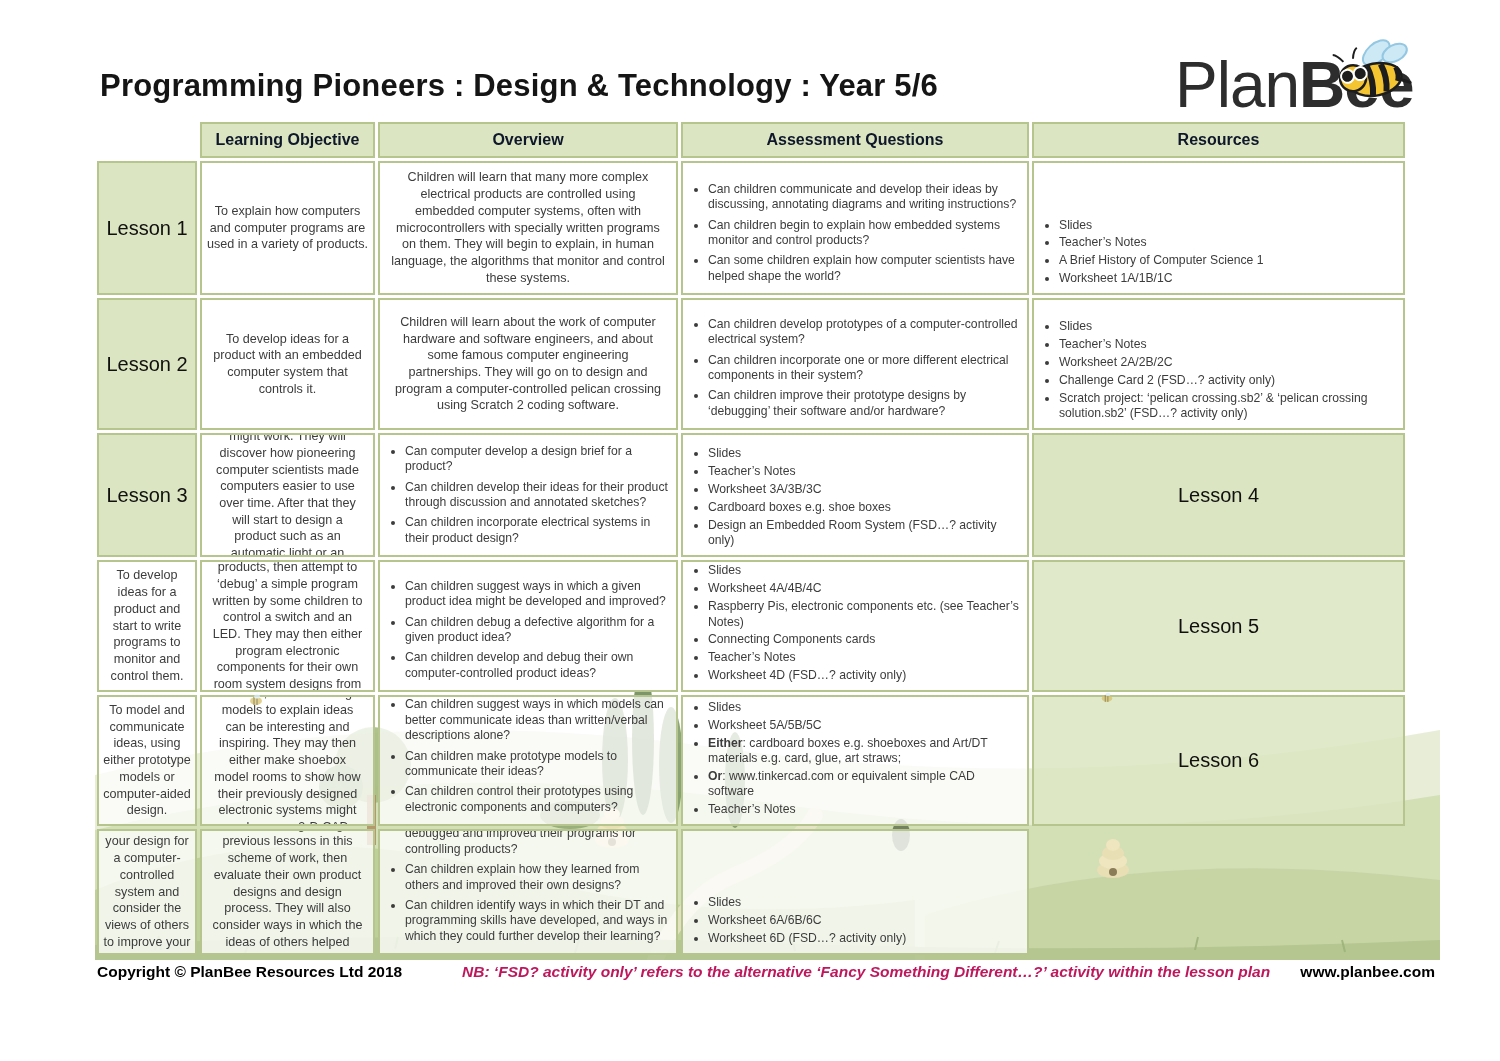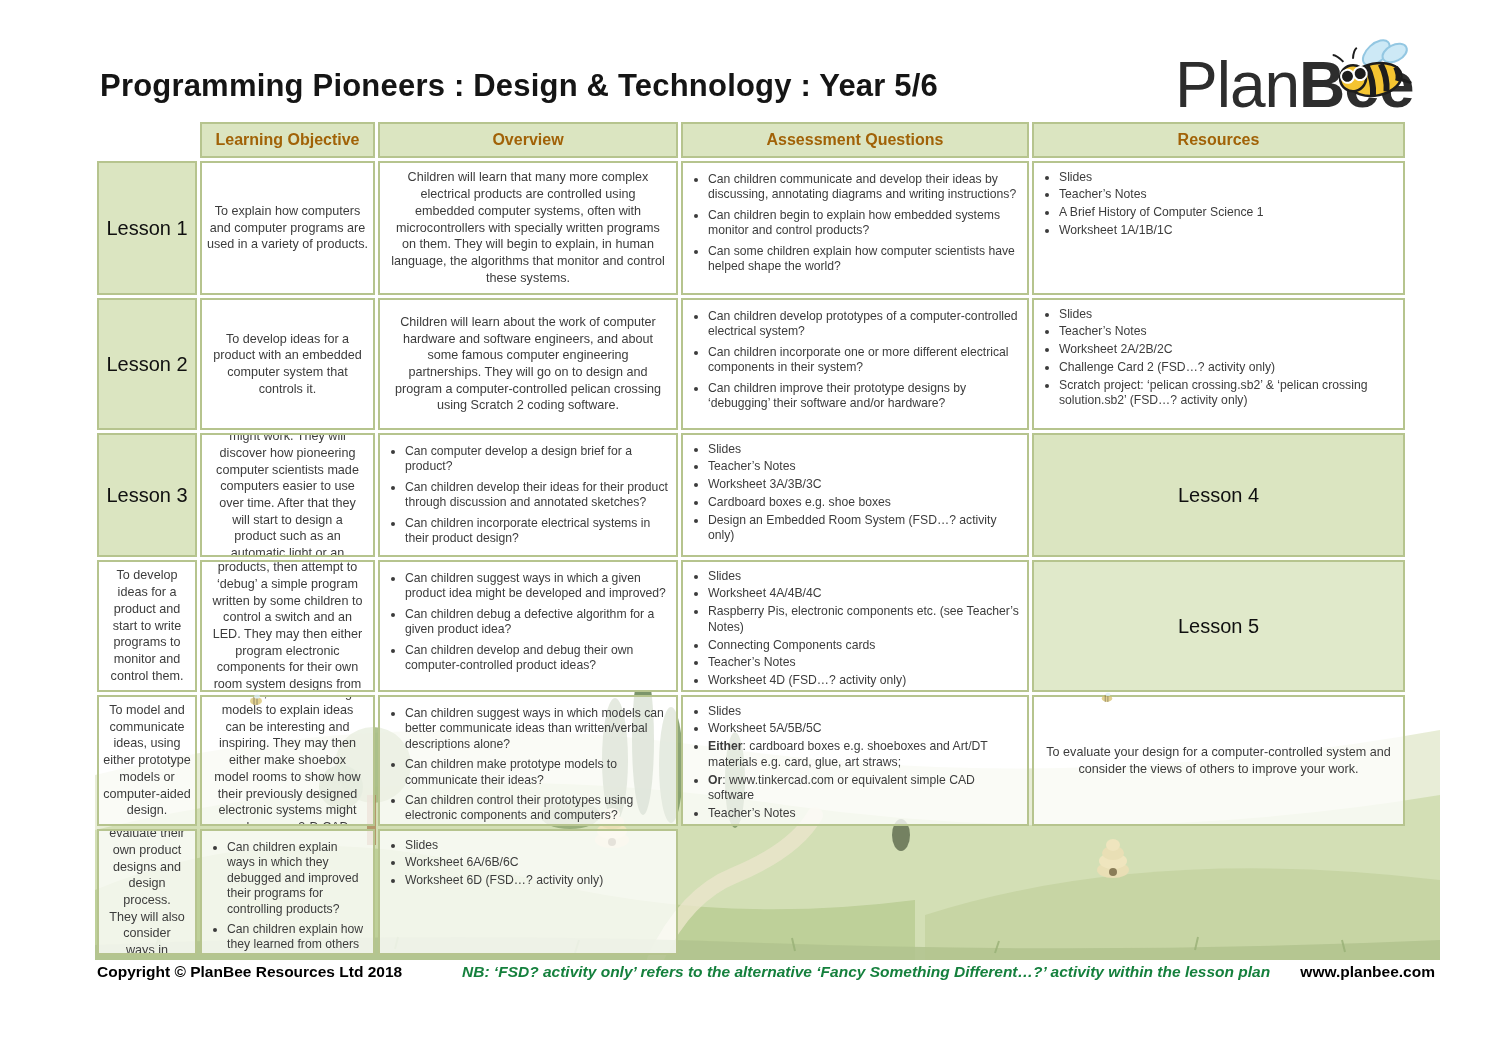--- a/index.html
+++ b/index.html
@@ -23,45 +23,45 @@
   
   .grid{
     position:absolute;left:97px;top:122px;z-index:2;display:grid;
     grid-template-columns:100px 175px 300px 348px 373px;
     grid-template-rows:36px 134px 132px 124px 132px 131px 126px;
     gap:3px;
   }
   .hcell,.lesson-cell,.cell{box-sizing:border-box;border:2px solid #b6c48e;overflow:hidden;}
   .hcell{
     background:#dbe5c1;display:flex;align-items:center;justify-content:center;
-    font-weight:bold;font-size:16px;color:#a16207;
+    font-weight:bold;font-size:16px;color:#0f172a;
   }
   .hspacer{background:transparent;}
   .lesson-cell{
     background:#dbe5c1;display:flex;align-items:center;justify-content:center;
     font-weight:normal;font-size:20px;color:#101010;
   }
   .cell{background:#ffffff;color:#3c3c3c;}
   .center-cell{
     display:flex;align-items:center;justify-content:center;text-align:center;
     font-size:12.6px;line-height:1.33;padding:6px 4px;
   }
   .overview-cell{padding:6px 10px;}
-  .list-cell{display:flex;align-items:flex-start;padding:4px 8px;}
+  .list-cell{display:flex;align-items:flex-end;padding:4px 8px;}
   .list-cell ul{margin:0;padding-left:17px;width:100%;}
   .q-list{font-size:12.2px;line-height:1.26;}
   .q-list li{margin:5px 0;}
   .r-list{font-size:12.2px;line-height:1.26;}
   .r-list li{margin:2.5px 0;}
   
   .see-bg{background:rgba(255,255,255,0.78);}
   .see-bg-green{background:rgba(219,229,193,0.85);}
   
   .foot-copy{position:absolute;left:97px;top:963px;font-size:15.5px;font-weight:bold;color:#000;}
-  .foot-note{position:absolute;left:462px;top:963px;font-size:15.5px;font-weight:bold;font-style:italic;color:#15803d;white-space:nowrap;}
+  .foot-note{position:absolute;left:462px;top:963px;font-size:15.5px;font-weight:bold;font-style:italic;color:#be185d;white-space:nowrap;}
   .foot-web{position:absolute;right:65px;top:963px;font-size:15.5px;font-weight:bold;color:#000;}
   .deco-bee{position:absolute;z-index:3;opacity:.75;}
 </style>
 </head>
 <body>
 
 <svg class="landscape" viewBox="0 0 1345 315" preserveAspectRatio="none" opacity="0.9">
   <path d="M0,130 Q300,55 640,105 Q980,150 1345,85 L1345,315 L0,315 Z" fill="#e6ecd3"></path>
   <path d="M0,185 Q330,105 690,160 Q1010,205 1345,150 L1345,315 L0,315 Z" fill="#cfdcae"></path>
   <path d="M0,245 Q190,165 420,230 Q610,282 820,255 L820,315 L0,315 Z" fill="#b7cb8e"></path>
@@ -241,20 +241,21 @@
   <div class="cell list-cell see-bg">
       <ul class="r-list">
         <li>Slides</li>
         <li>Worksheet 5A/5B/5C</li>
         <li><b>Either</b>: cardboard boxes e.g. shoeboxes and Art/DT materials e.g. card, glue, art straws;</li>
         <li><b>Or</b>: www.tinkercad.com or equivalent simple CAD software</li>
         <li>Teacher’s Notes</li>
       </ul>
     </div>
 
+  <div class="lesson-cell see-bg-green">Lesson 6</div>
   <div class="cell center-cell see-bg">
       <span>To evaluate your design for a computer-controlled system and consider the views of others to improve your work.</span>
     </div>
   <div class="cell center-cell overview-cell see-bg">
       <span>Children will reflect on their learning during previous lessons in this scheme of work, then evaluate their own product designs and design process. They will also consider ways in which the ideas of others helped them, and how they were able to help others, too.</span>
     </div>
   <div class="cell list-cell see-bg">
       <ul class="q-list">
         <li>Can children explain ways in which they debugged and improved their programs for controlling products?</li>
         <li>Can children explain how they learned from others and improved their own designs?</li>

